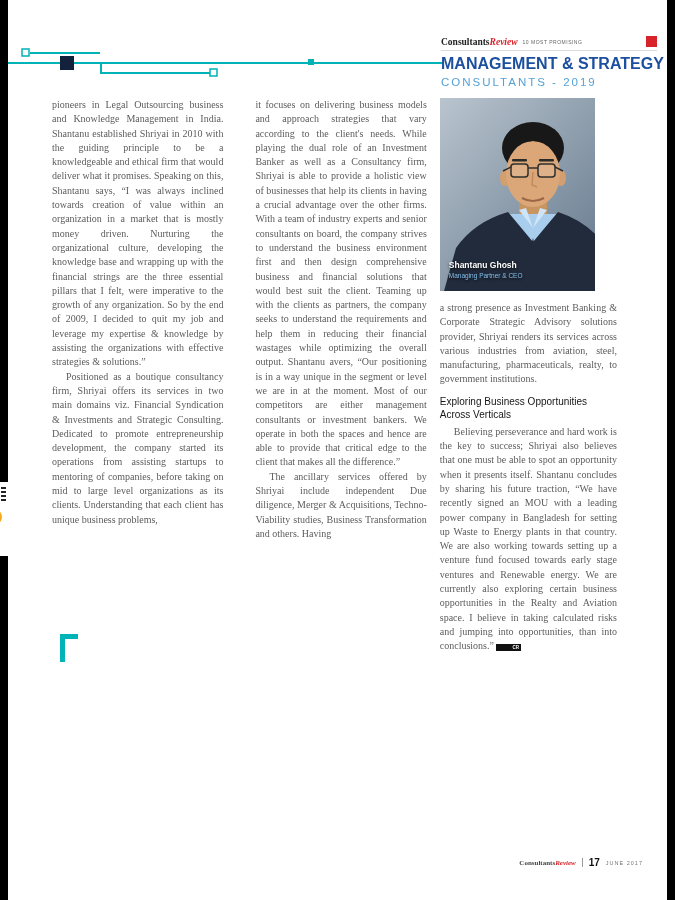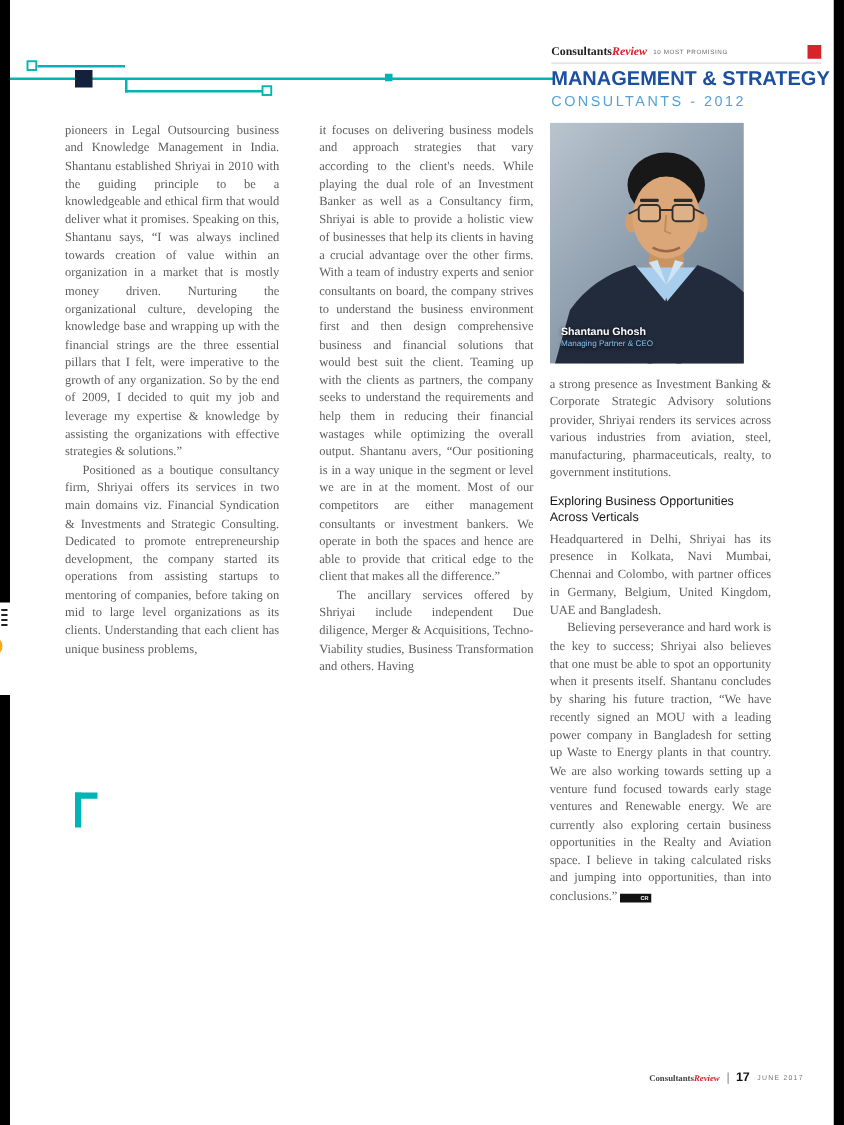--- a/index.html
+++ b/index.html
@@ -77,21 +77,21 @@
       <rect x="300" y="11" width="6" height="6" fill="#00b3b6"></rect>
     </svg>
 
     <div class="header">
       <div class="logo-row">
         <span class="h-logo"><span>Consultants</span><span class="red">Review</span></span>
         <span class="h-tag">10 MOST PROMISING</span>
         <span class="h-sq"></span>
       </div>
       <div class="h-title1">MANAGEMENT &amp; STRATEGY</div>
-      <div class="h-title2">CONSULTANTS - 2012</div>
+      <div class="h-title2">CONSULTANTS - 2019</div>
     </div>
 
     <div class="cols">
       <div class="col c1">
         <p>pioneers in Legal Outsourcing business and Knowledge Management in India. Shantanu established Shriyai in 2010 with the guiding principle to be a knowledgeable and ethical firm that would deliver what it promises. Speaking on this, Shantanu says, “I was always inclined towards creation of value within an organization in a market that is mostly money driven. Nurturing the organizational culture, developing the knowledge base and wrapping up with the financial strings are the three essential pillars that I felt, were imperative to the growth of any organization. So by the end of 2009, I decided to quit my job and leverage my expertise &amp; knowledge by assisting the organizations with effective strategies &amp; solutions.”</p>
         <p class="indent">Positioned as a boutique consultancy firm, Shriyai offers its services in two main domains viz. Financial Syndication &amp; Investments and Strategic Consulting. Dedicated to promote entrepreneurship development, the company started its operations from assisting startups to mentoring of companies, before taking on mid to large level organizations as its clients. Understanding that each client has unique business problems,</p>
       </div>
       <div class="col c2">
         <p>it focuses on delivering business models and approach strategies that vary according to the client's needs. While playing the dual role of an Investment Banker as well as a Consultancy firm, Shriyai is able to provide a holistic view of businesses that help its clients in having a crucial advantage over the other firms. With a team of industry experts and senior consultants on board, the company strives to understand the business environment first and then design comprehensive business and financial solutions that would best suit the client. Teaming up with the clients as partners, the company seeks to understand the requirements and help them in reducing their financial wastages while optimizing the overall output. Shantanu avers, “Our positioning is in a way unique in the segment or level we are in at the moment. Most of our competitors are either management consultants or investment bankers. We operate in both the spaces and hence are able to provide that critical edge to the client that makes all the difference.”</p>
         <p class="indent">The ancillary services offered by Shriyai include independent Due diligence, Merger &amp; Acquisitions, Techno-Viability studies, Business Transformation and others. Having</p>
@@ -130,21 +130,20 @@
             <path d="M93,140 L78,193 L105,193 Z" fill="#222b3c"></path>
           </svg>
           <div class="caption">
             <div class="cap-name">Shantanu Ghosh</div>
             <div class="cap-role">Managing Partner &amp; CEO</div>
           </div>
         </div>
 
         <p>a strong presence as Investment Banking &amp; Corporate Strategic Advisory solutions provider, Shriyai renders its services across various industries from aviation, steel, manufacturing, pharmaceuticals, realty, to government institutions.</p>
         <h3 class="subhead">Exploring Business Opportunities Across Verticals</h3>
-        <p>Headquartered in Delhi, Shriyai has its presence in Kolkata, Navi Mumbai, Chennai and Colombo, with partner offices in Germany, Belgium, United Kingdom, UAE and Bangladesh.</p>
         <p class="indent"><span>Believing perseverance and hard work is the key to success; Shriyai also believes that one must be able to spot an opportunity when it presents itself. Shantanu concludes by sharing his future traction, “We have recently signed an MOU with a leading power company in Bangladesh for setting up Waste to Energy plants in that country. We are also working towards setting up a venture fund focused towards early stage ventures and Renewable energy. We are currently also exploring certain business opportunities in the Realty and Aviation space. I believe in taking calculated risks and jumping into opportunities, than into conclusions.”</span>
           <span class="endmark">CR</span></p>
       </div>
     </div>
 
     <div class="quote-block">
       <div class="bracket"></div>
     </div>
 
     <div class="footer">

